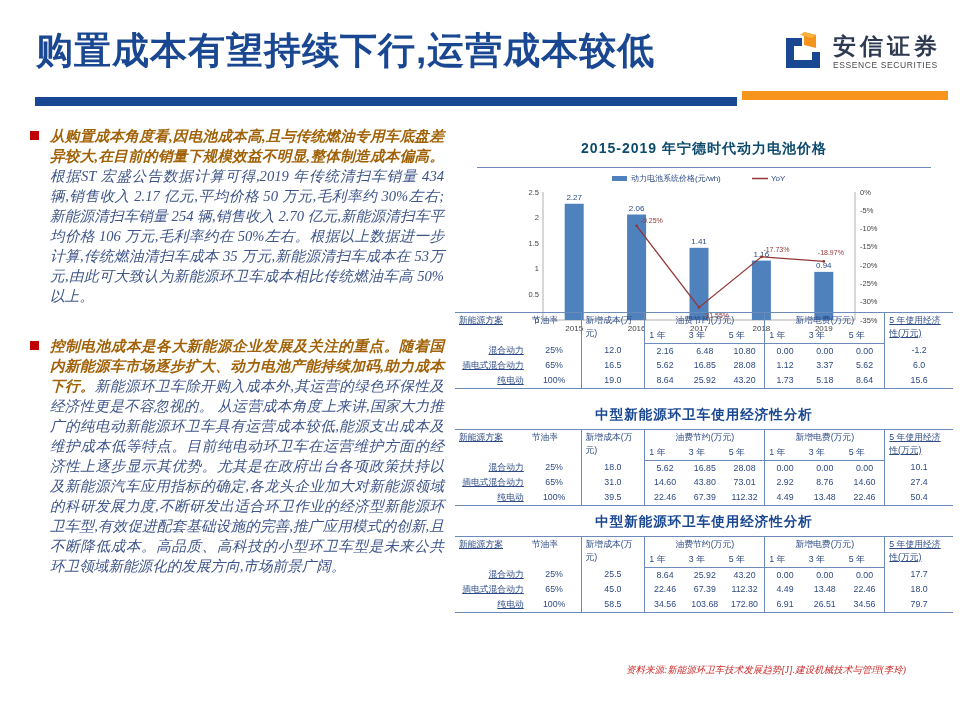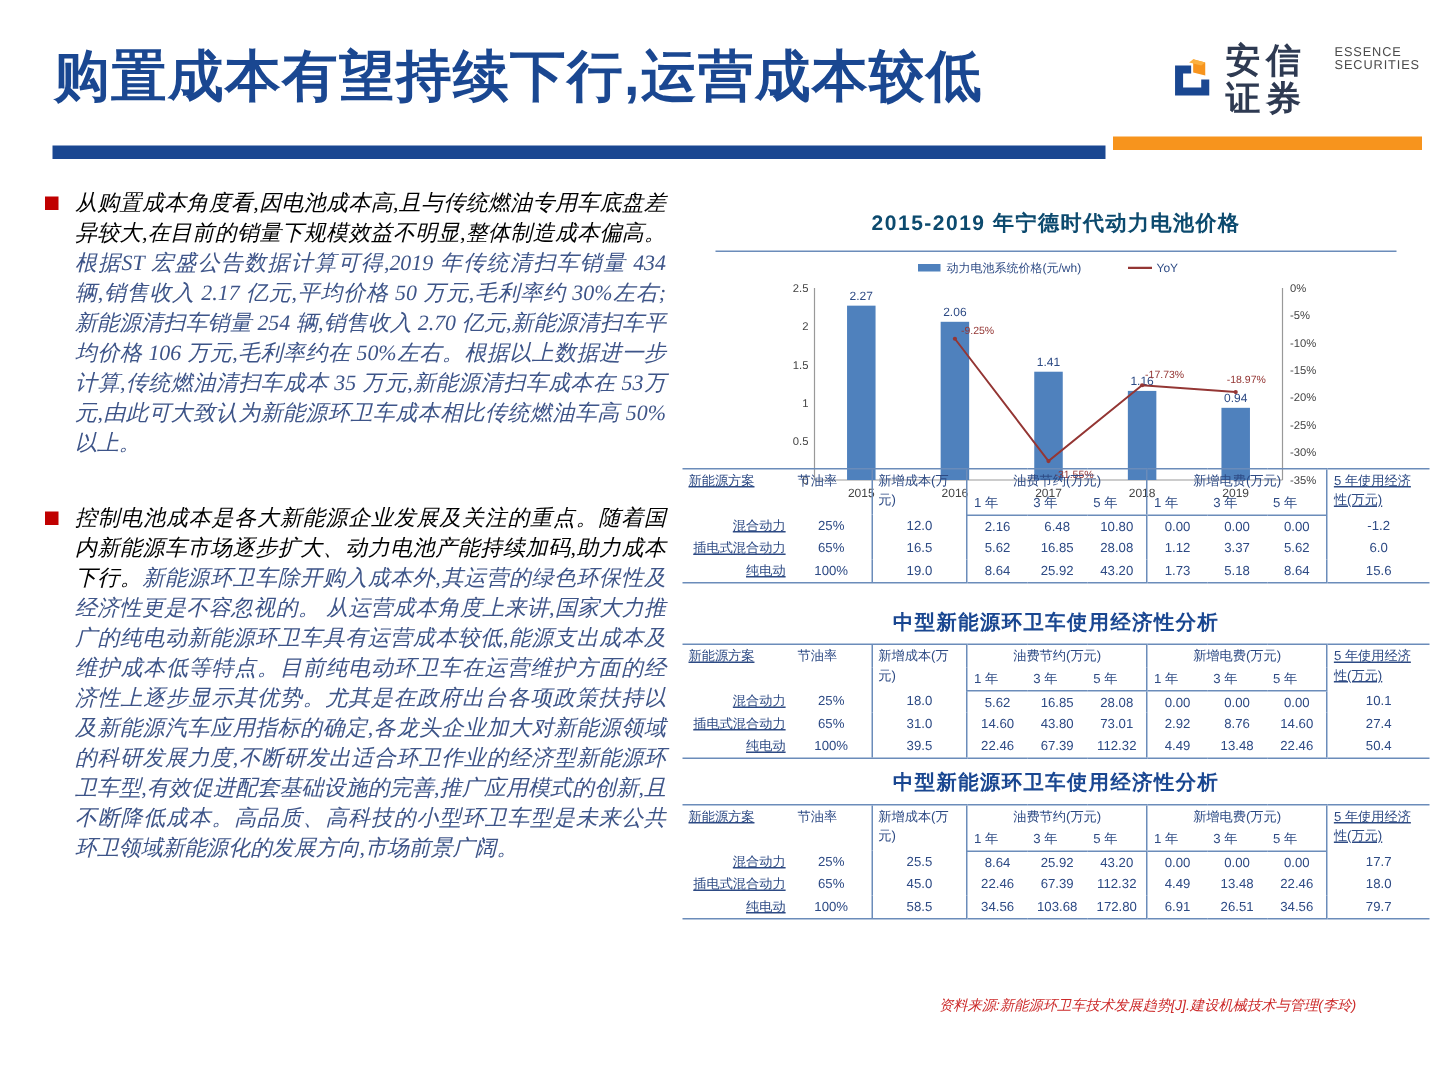--- a/index.html
+++ b/index.html
@@ -1,32 +1,32 @@
 <!DOCTYPE html>
 <html><head>
 <meta charset="utf-8">
 <style>
   html,body{margin:0;padding:0;}
   body{width:960px;height:720px;position:relative;background:#ffffff;overflow:hidden;
        font-family:"Liberation Sans",sans-serif;}
   .slide-title{position:absolute;left:36px;top:26px;width:720px;font-size:37px;font-weight:bold;
        color:#1a4791;letter-spacing:1px;white-space:nowrap;}
   .logo{position:absolute;left:778px;top:28px;display:flex;align-items:center;gap:7px;}
-  .logo-text{display:flex;flex-direction:row;line-height:1.1;justify-content:center;}
+  .logo-text{display:flex;flex-direction:column;line-height:1.1;justify-content:center;}
   .logo-cn{font-size:23px;font-weight:bold;color:#2e3a52;letter-spacing:4px;}
   .logo-en{font-size:8.5px;color:#4a4a4a;letter-spacing:0.6px;margin-top:2px;}
   .bar-blue{position:absolute;left:35px;top:97px;width:702px;height:9px;background:#1a4791;}
   .bar-orange{position:absolute;left:742px;top:91px;width:206px;height:9px;background:#f7941d;}
 
   .left-col{position:absolute;left:30px;top:126px;width:414px;}
   .bullet{position:relative;padding-left:20px;margin-bottom:30px;
        font-family:"Liberation Serif",serif;font-style:italic;
        font-size:14.6px;line-height:20px;text-align:justify;color:#3d5488;}
   .bullet-marker{position:absolute;left:0;top:5px;width:9px;height:9px;background:#c00000;}
-  .lead{color:#000000;font-weight:normal;}
+  .lead{color:#a16207;font-weight:bold;}
 
   .right-col{position:absolute;left:455px;top:132px;width:498px;}
   .chart-sec{position:absolute;left:0;top:0;width:498px;}
   .chart-title{text-align:center;font-size:14px;font-weight:bold;color:#0c4a6e;margin-top:8px;letter-spacing:1px;}
   .chart-rule{height:1px;background:#6b8cba;margin:9px 22px 0 22px;}
   .chart-svg-wrap{margin:2px auto 0 auto;width:390px;}
 
   .tbl-sec{position:absolute;left:0;width:498px;}
   .tbl-title{text-align:center;font-size:13.5px;font-weight:bold;color:#1a4791;letter-spacing:1px;margin-bottom:5px;}
   table.etable{width:100%;border-collapse:collapse;font-size:8.8px;color:#2d4a84;table-layout:fixed;}
@@ -38,21 +38,21 @@
   table.etable .cy{width:7.8%;}
   table.etable .cl{width:12%;text-decoration:underline;}
   table.etable thead tr:first-child th{border-top:1px solid #6b8cba;}
   table.etable thead tr.yrs th{border-bottom:1px solid #6b8cba;}
   table.etable tbody tr:last-child td{border-bottom:1px solid #6b8cba;}
   table.etable .sep{border-left:1px solid #6b8cba;}
   table.etable td.num{text-align:center;}
   table.etable td.c1{text-align:right;}
 
   .source-note{position:absolute;left:626px;top:664px;width:320px;
-       font-family:Liberation Sans, sans-serif;font-style:italic;
+       font-family:Liberation Serif, serif;font-style:italic;
        font-size:9.5px;line-height:13px;color:#cc2a2a;}
   svg text{font-family:"Liberation Sans",sans-serif;}
 </style>
 </head>
 <body>
 
 <div class="slide-title">购置成本有望持续下行,运营成本较低</div>
 
 <div class="logo">
   <svg width="48" height="48" viewBox="0 0 48 48">

